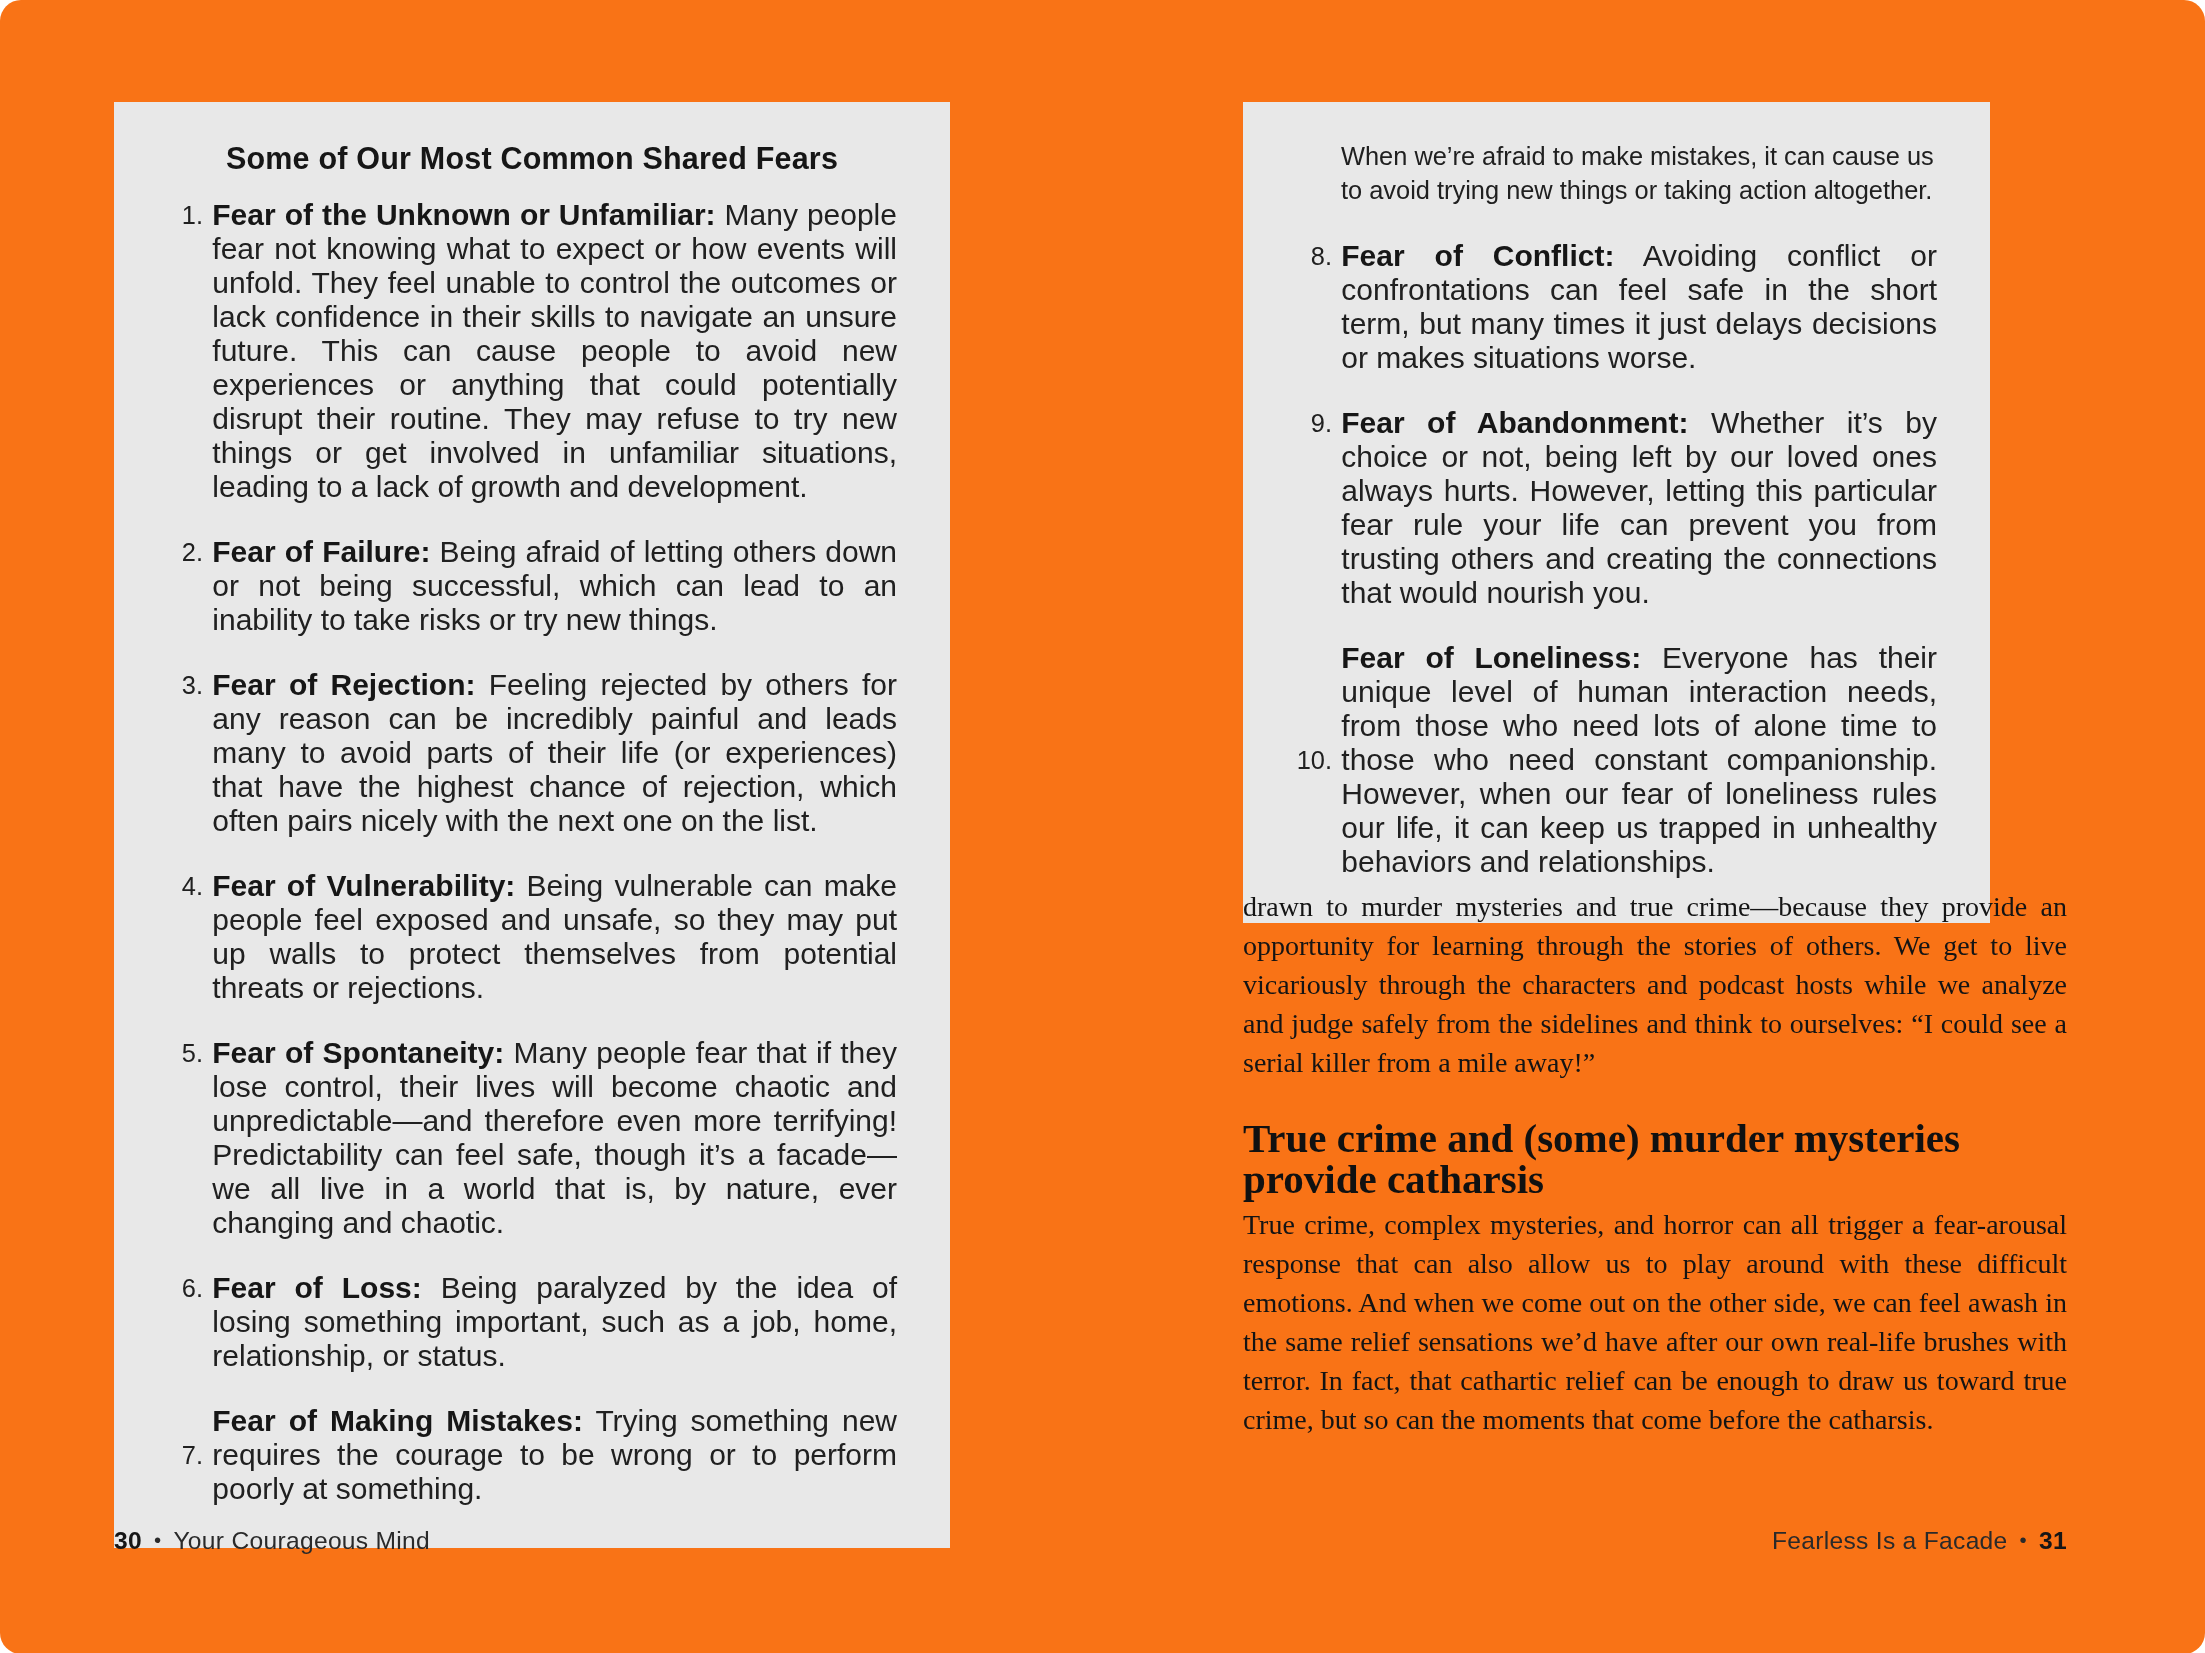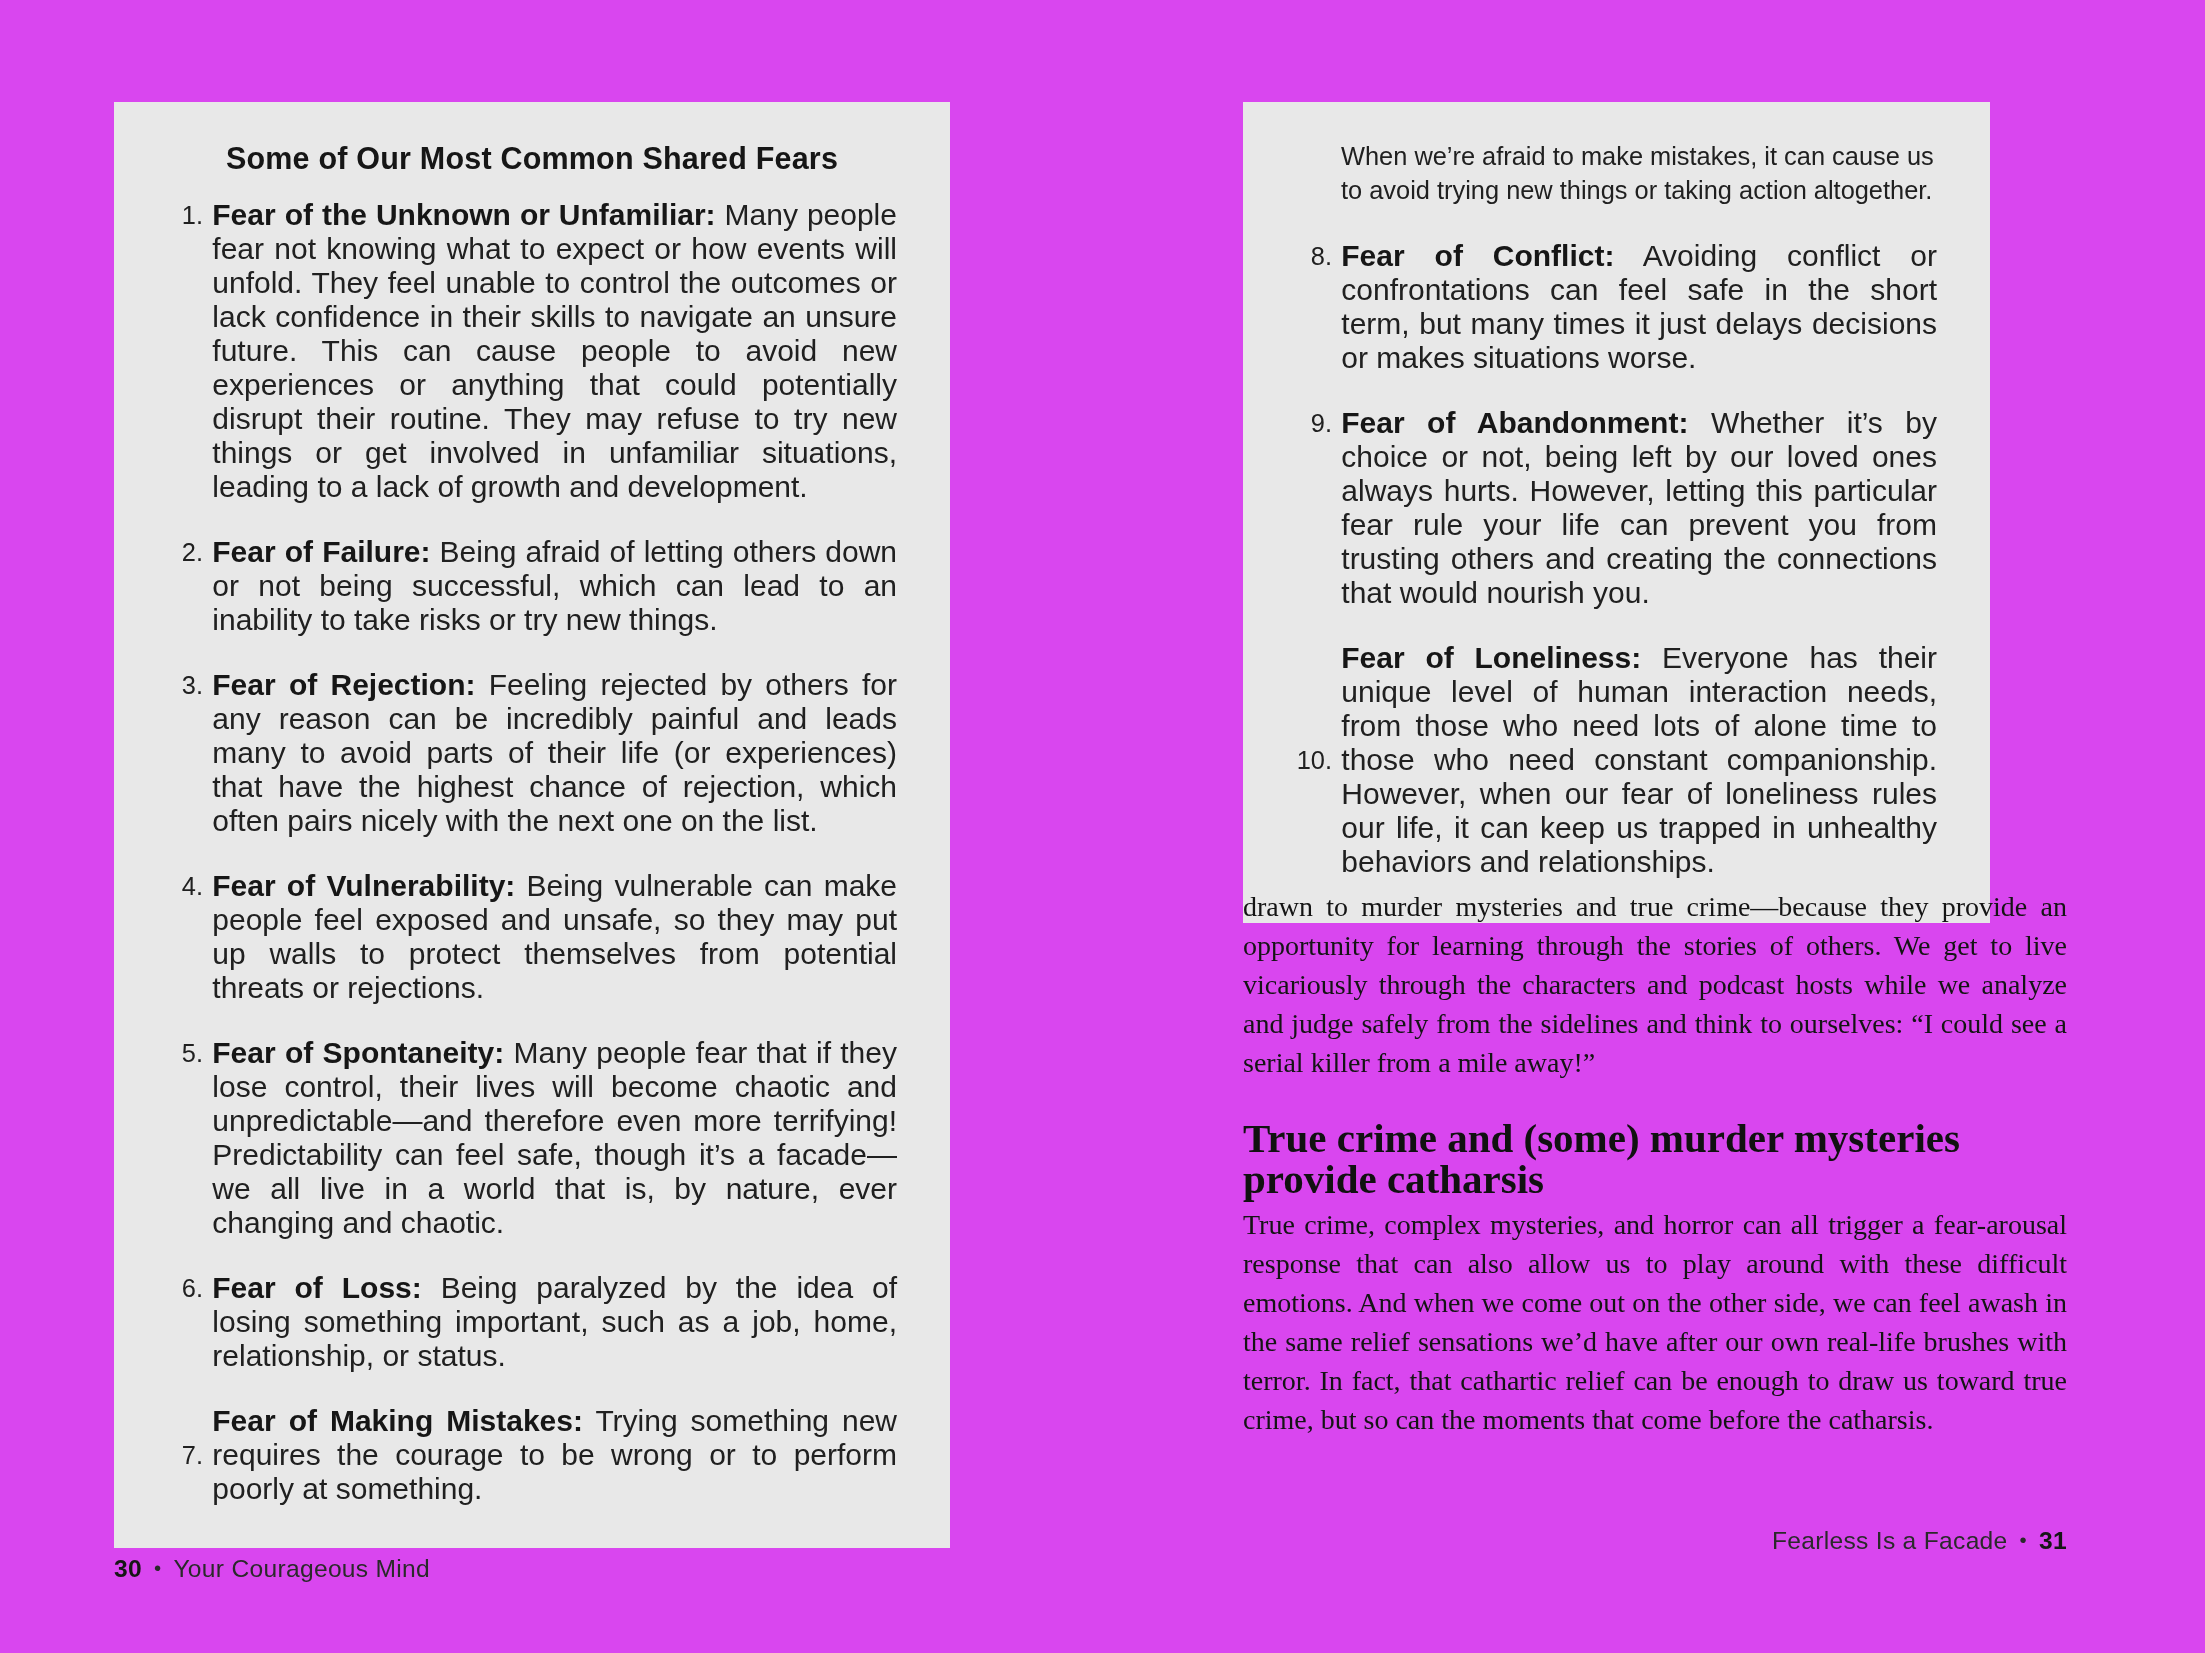--- a/index.html
+++ b/index.html
@@ -3,21 +3,21 @@
 <meta charset="utf-8">
 <style>
   html,body{margin:0;padding:0;}
   body{
     width:2205px;height:1654px;
     background:#ffffff;
     font-family:"Liberation Sans",sans-serif;
     color:#1e1e1e;
     -webkit-font-smoothing:antialiased;
   }
-  .spread{position:relative;width:2205px;height:1654px;background:#d946ef;overflow:hidden;}
+  .spread{position:relative;width:2205px;height:1654px;background:#f97316;overflow:hidden;border-radius:21px;}
 
   
   .graybox{
     background:#e8e8e8;
     box-sizing:border-box;
   }
   .box-left{
     position:absolute;left:114px;top:102px;width:836px;
     padding:39px 53px 42px 53px;
   }
@@ -63,21 +63,21 @@
     font-size:41px;line-height:41px;font-weight:bold;color:#111;
     text-align:left;margin:36px 0 5.1px 0;
   }
   .para3{text-indent:61px;}
 
   
   .footer{
     position:absolute;top:1527px;
     font-size:24.6px;color:#2a2a2a;letter-spacing:0.3px;
   }
-  .footer-left{left:114px;margin-top:28px;}
+  .footer-left{left:114px;}
   .footer-right{right:138px;text-align:right;}
   .footer .pg{font-weight:bold;color:#161616;}
   .footer .sep{padding:0 12px;font-size:20.4px;vertical-align:1.7px;color:#2a2a2a;}
 </style>
 </head>
 <body>
 
 <div class="spread">
 
   <div class="graybox box-left">

